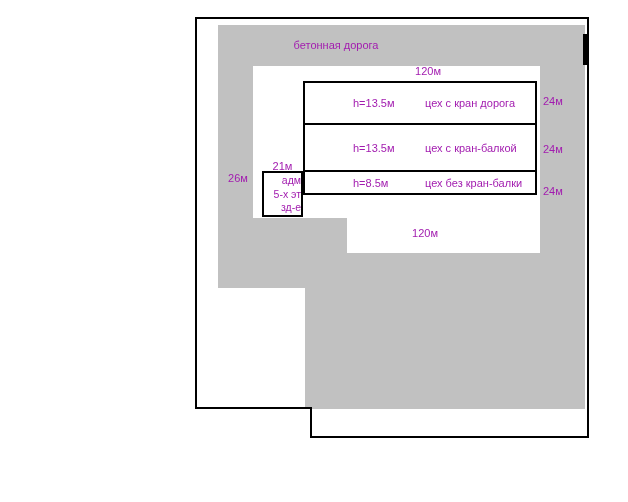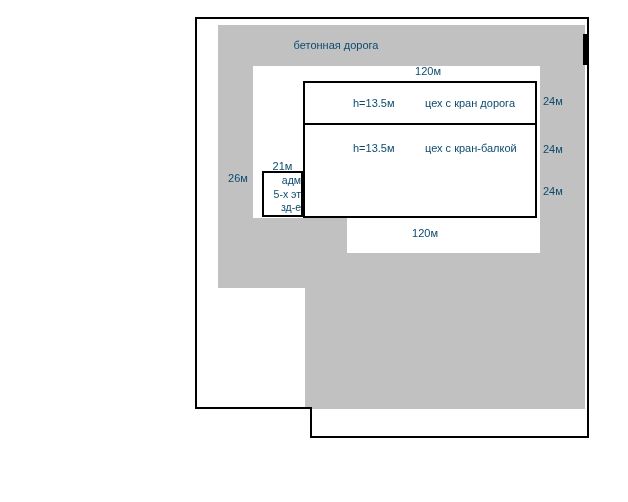--- a/index.html
+++ b/index.html
@@ -1,18 +1,18 @@
 <!DOCTYPE html>
 <html><head>
 <meta charset="utf-8">
 <style>
   html,body{margin:0;padding:0;background:#ffffff;}
   .canvas{
     position:relative;width:628px;height:502px;background:#ffffff;overflow:hidden;
-    font-family:"Liberation Sans","DejaVu Sans",sans-serif;color:#0c4a6e;border-radius:10px;
+    font-family:"Liberation Sans","DejaVu Sans",sans-serif;color:#a21caf;border-radius:10px;
   }
   .gray{position:absolute;background:#c1c1c1;}
   .bline{position:absolute;background:#000;}
   .lbl{position:absolute;font-size:11px;line-height:13px;white-space:nowrap;}
   .center{text-align:center;}
 
   
   .g-road   {left:218px;top:25px;width:367px;height:41px;}
   .g-left   {left:218px;top:25px;width:35px;height:263px;}
   .g-right  {left:540px;top:25px;width:45px;height:384px;}
@@ -34,21 +34,21 @@
   .len-top    {left:390px;top:65px;width:76px;}
   .len-bottom {left:387px;top:227px;width:76px;}
   .w21        {left:262px;top:160px;width:41px;}
   .w26        {left:222px;top:172px;width:32px;}
   .d24-1      {left:543px;top:95px;width:34px;}
   .d24-2      {left:543px;top:143px;width:34px;}
   .d24-3      {left:543px;top:185px;width:34px;}
 
   
   .building{
-    position:absolute;left:303px;top:81px;width:234px;height:137px;
+    position:absolute;left:303px;top:81px;width:234px;height:114px;
     background:#fff;border:2px solid #000;box-sizing:border-box;
     display:flex;flex-direction:column;
   }
   .brow{display:flex;align-items:center;box-sizing:border-box;padding-left:48px;font-size:11px;}
   .brow-1{height:40px;}
   .brow-2{height:47px;border-top:2px solid #000;}
   .brow-3{flex:1;border-top:2px solid #000;}
   .brow .h{width:72px;white-space:nowrap;}
   .brow .n{white-space:nowrap;}
 
@@ -90,20 +90,24 @@
 
   <div class="building">
     <div class="brow brow-1">
       <span class="h">h=13.5м</span>
       <span class="n">цех с кран дорога</span>
     </div>
     <div class="brow brow-2">
       <span class="h">h=13.5м</span>
       <span class="n">цех с кран-балкой</span>
     </div>
+    <div class="brow brow-3">
+      <span class="h">h=8.5м</span>
+      <span class="n">цех без кран-балки</span>
+    </div>
   </div>
 
   <div class="adm">
     <div>адм</div>
     <div>5-х эт</div>
     <div>зд-е</div>
   </div>
 
 </div>
 

